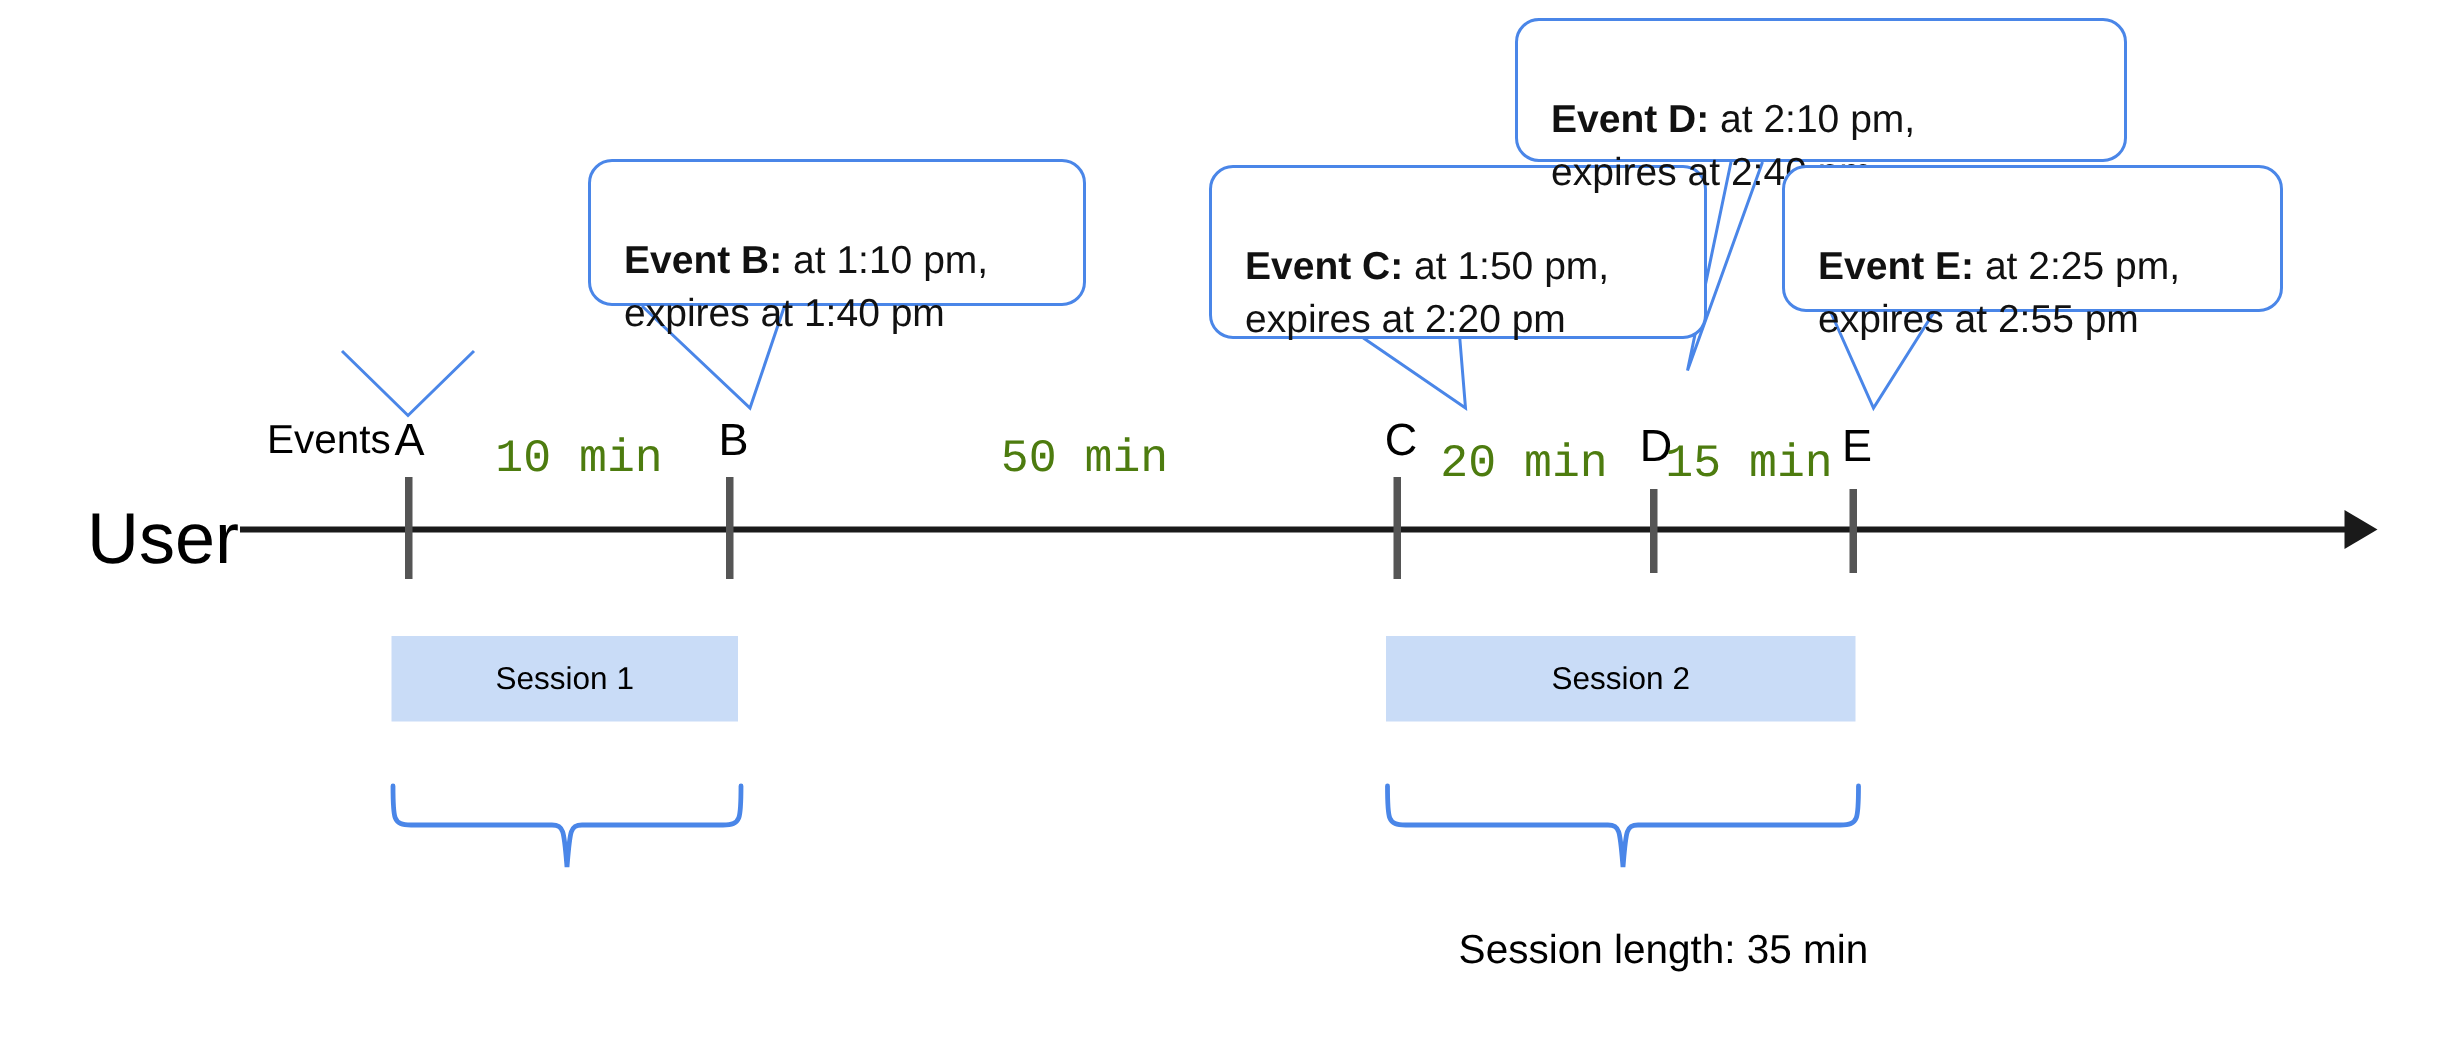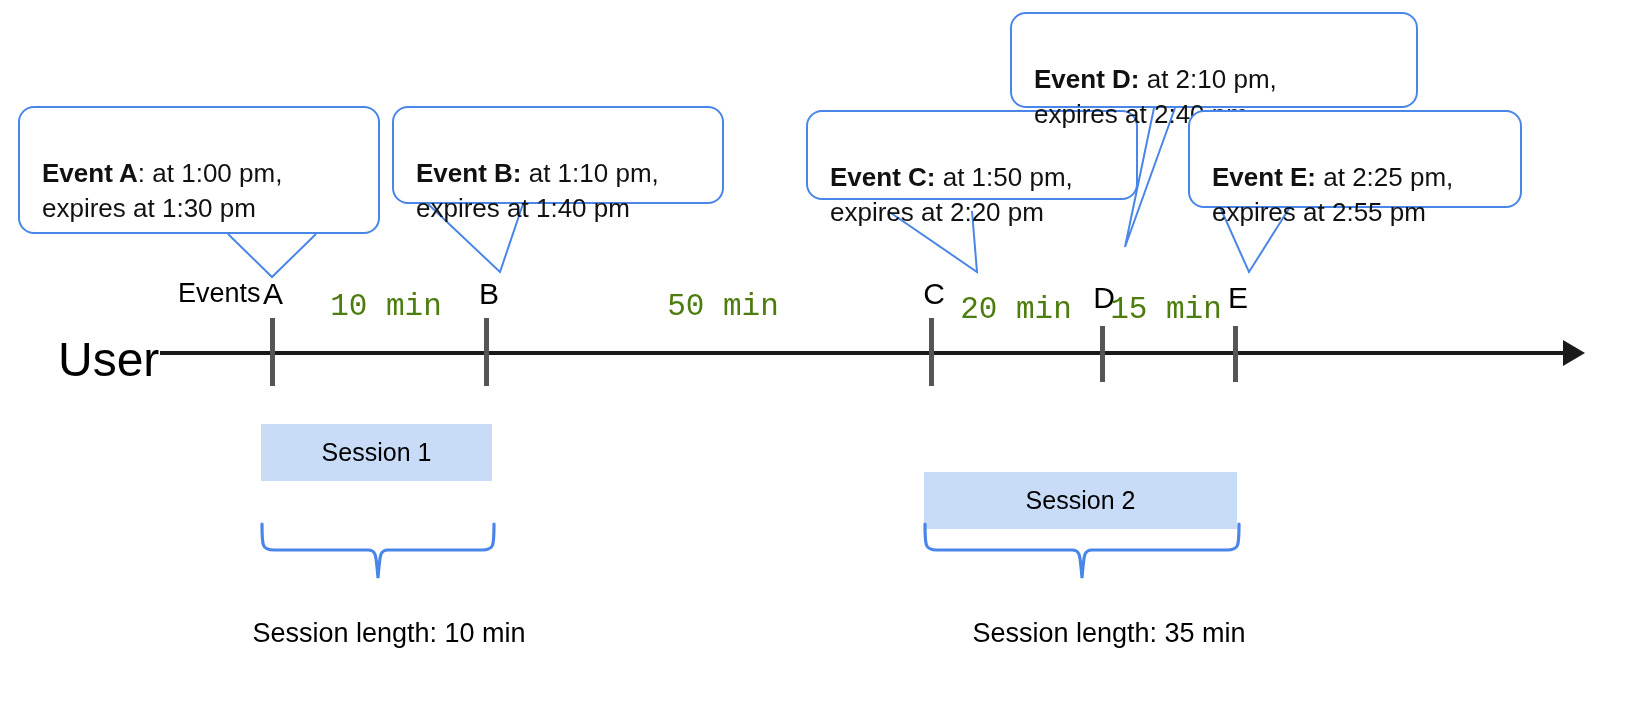--- a/index.html
+++ b/index.html
@@ -94,21 +94,21 @@
     transform: translateX(-50%);
     font-family: Liberation Mono, monospace;
   }
   
   .session-bar {
     position: absolute;
     background: #c9dcf7;
     display: flex;
     align-items: center;
     justify-content: center;
-    font-size: 25px;
+    font-size: 21px;
     color: #000000;
     z-index: 3;
   }
   
   .brace-svg {
     position: absolute;
     z-index: 3;
   }
   .caption {
     position: absolute;
@@ -130,31 +130,27 @@
 
     <path d="M 428,204 L 500,272 L 523,204" fill="#ffffff" stroke="#4a86e8" stroke-width="2" stroke-linejoin="miter"></path>
 
     <path d="M 888,211 L 977,272 L 972,211" fill="#ffffff" stroke="#4a86e8" stroke-width="2" stroke-linejoin="miter"></path>
 
     <path d="M 1154,108 L 1125,247 L 1175,108" fill="#ffffff" stroke="#4a86e8" stroke-width="2" stroke-linejoin="miter"></path>
 
     <path d="M 1220,207 L 1249,272 L 1290,207" fill="#ffffff" stroke="#4a86e8" stroke-width="2" stroke-linejoin="miter"></path>
   </svg>
 
-  <div class="callout" style="left:18px; top:106px; width:362px; height:128px;">
-    <span class="lead">Event A</span><span>: at 1:00 pm,
-expires at 1:30 pm</span>
-  </div>
 
   <div class="callout" style="left:392px; top:106px; width:332px; height:98px;">
     <span class="lead">Event B:</span><span> at 1:10 pm,
 expires at 1:40 pm</span>
   </div>
 
-  <div class="callout" style="left:806px; top:110px; width:332px; height:90px;">
+  <div class="callout" style="left:806px; top:110px; width:332px; height:116px;">
     <span class="lead">Event C:</span><span> at 1:50 pm,
 expires at 2:20 pm</span>
   </div>
 
   <div class="callout" style="left:1010px; top:12px; width:408px; height:96px;">
     <span class="lead">Event D:</span><span> at 2:10 pm,
 expires at 2:40 pm</span>
   </div>
 
   <div class="callout" style="left:1188px; top:110px; width:334px; height:98px;">
@@ -182,30 +178,29 @@
   <div class="event-letter" style="left:1238px; top:281px;">E</div>
 
   <div class="gap-label" style="left:386px; top:289px;">10 min</div>
   <div class="gap-label" style="left:723px; top:289px;">50 min</div>
   <div class="gap-label" style="left:1016px; top:292px;">20 min</div>
   <div class="gap-label" style="left:1166px; top:292px;">15 min</div>
 
   <div class="session-bar" style="left:261px; top:424px; width:231px; height:57px;">
     <span>Session 1</span>
   </div>
-  <div class="session-bar" style="left:924px; top:424px; width:313px; height:57px;margin-top:48px;">
+  <div class="session-bar" style="left:924px; top:424px; width:313px; height:57px;">
     <span>Session 2</span>
   </div>
 
   <svg class="brace-svg" style="left:255px; top:520px;" width="246" height="70" viewBox="0 0 246 70" xmlns="http://www.w3.org/2000/svg">
     <path d="M 7,4 C 7,26 7,30 19,30 L 113,30 C 121,30 121,34 123,58
              C 125,34 125,30 133,30 L 227,30 C 239,30 239,26 239,4" fill="none" stroke="#4a86e8" stroke-width="3.2" stroke-linecap="round"></path>
   </svg>
 
   <svg class="brace-svg" style="left:918px; top:520px;" width="328" height="70" viewBox="0 0 328 70" xmlns="http://www.w3.org/2000/svg">
     <path d="M 7,4 C 7,26 7,30 19,30 L 154,30 C 162,30 162,34 164,58
              C 166,34 166,30 174,30 L 309,30 C 321,30 321,26 321,4" fill="none" stroke="#4a86e8" stroke-width="3.2" stroke-linecap="round"></path>
   </svg>
 
-  <div class="caption" style="left:389px; top:618px;">Session length: 10 min</div>
   <div class="caption" style="left:1109px; top:618px;">Session length: 35 min</div>
 
 </div>
 
 </body></html>

